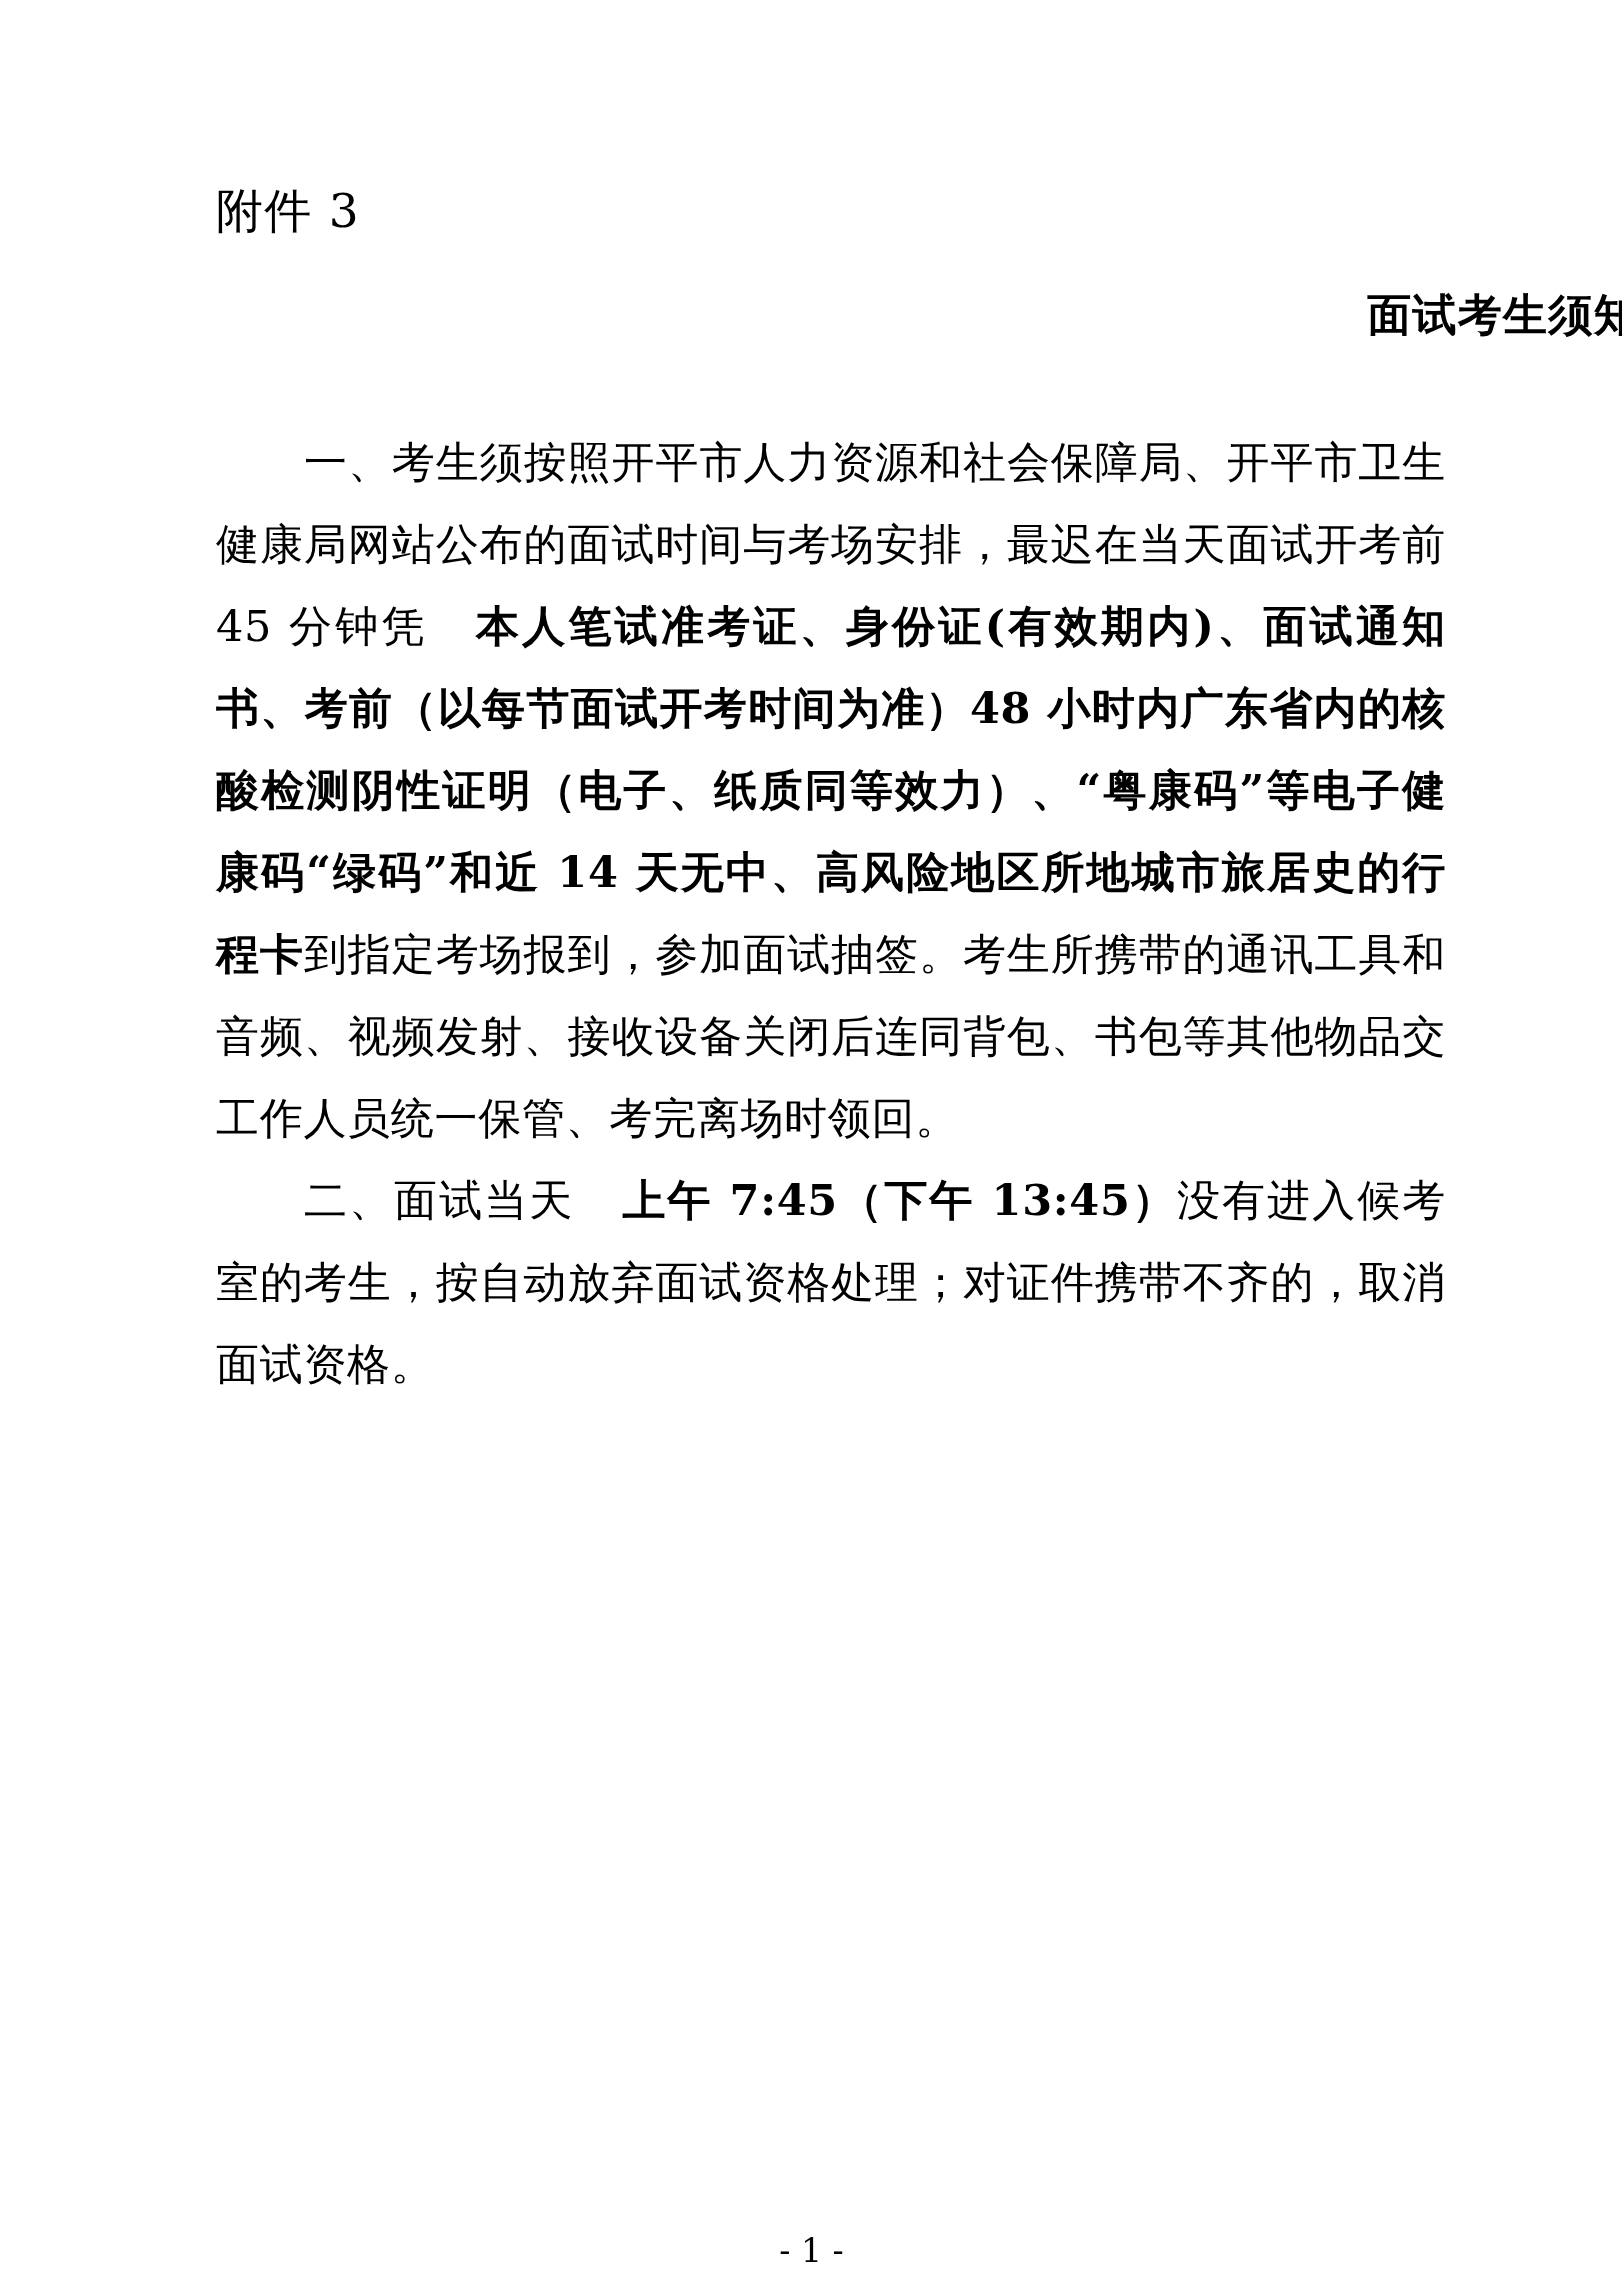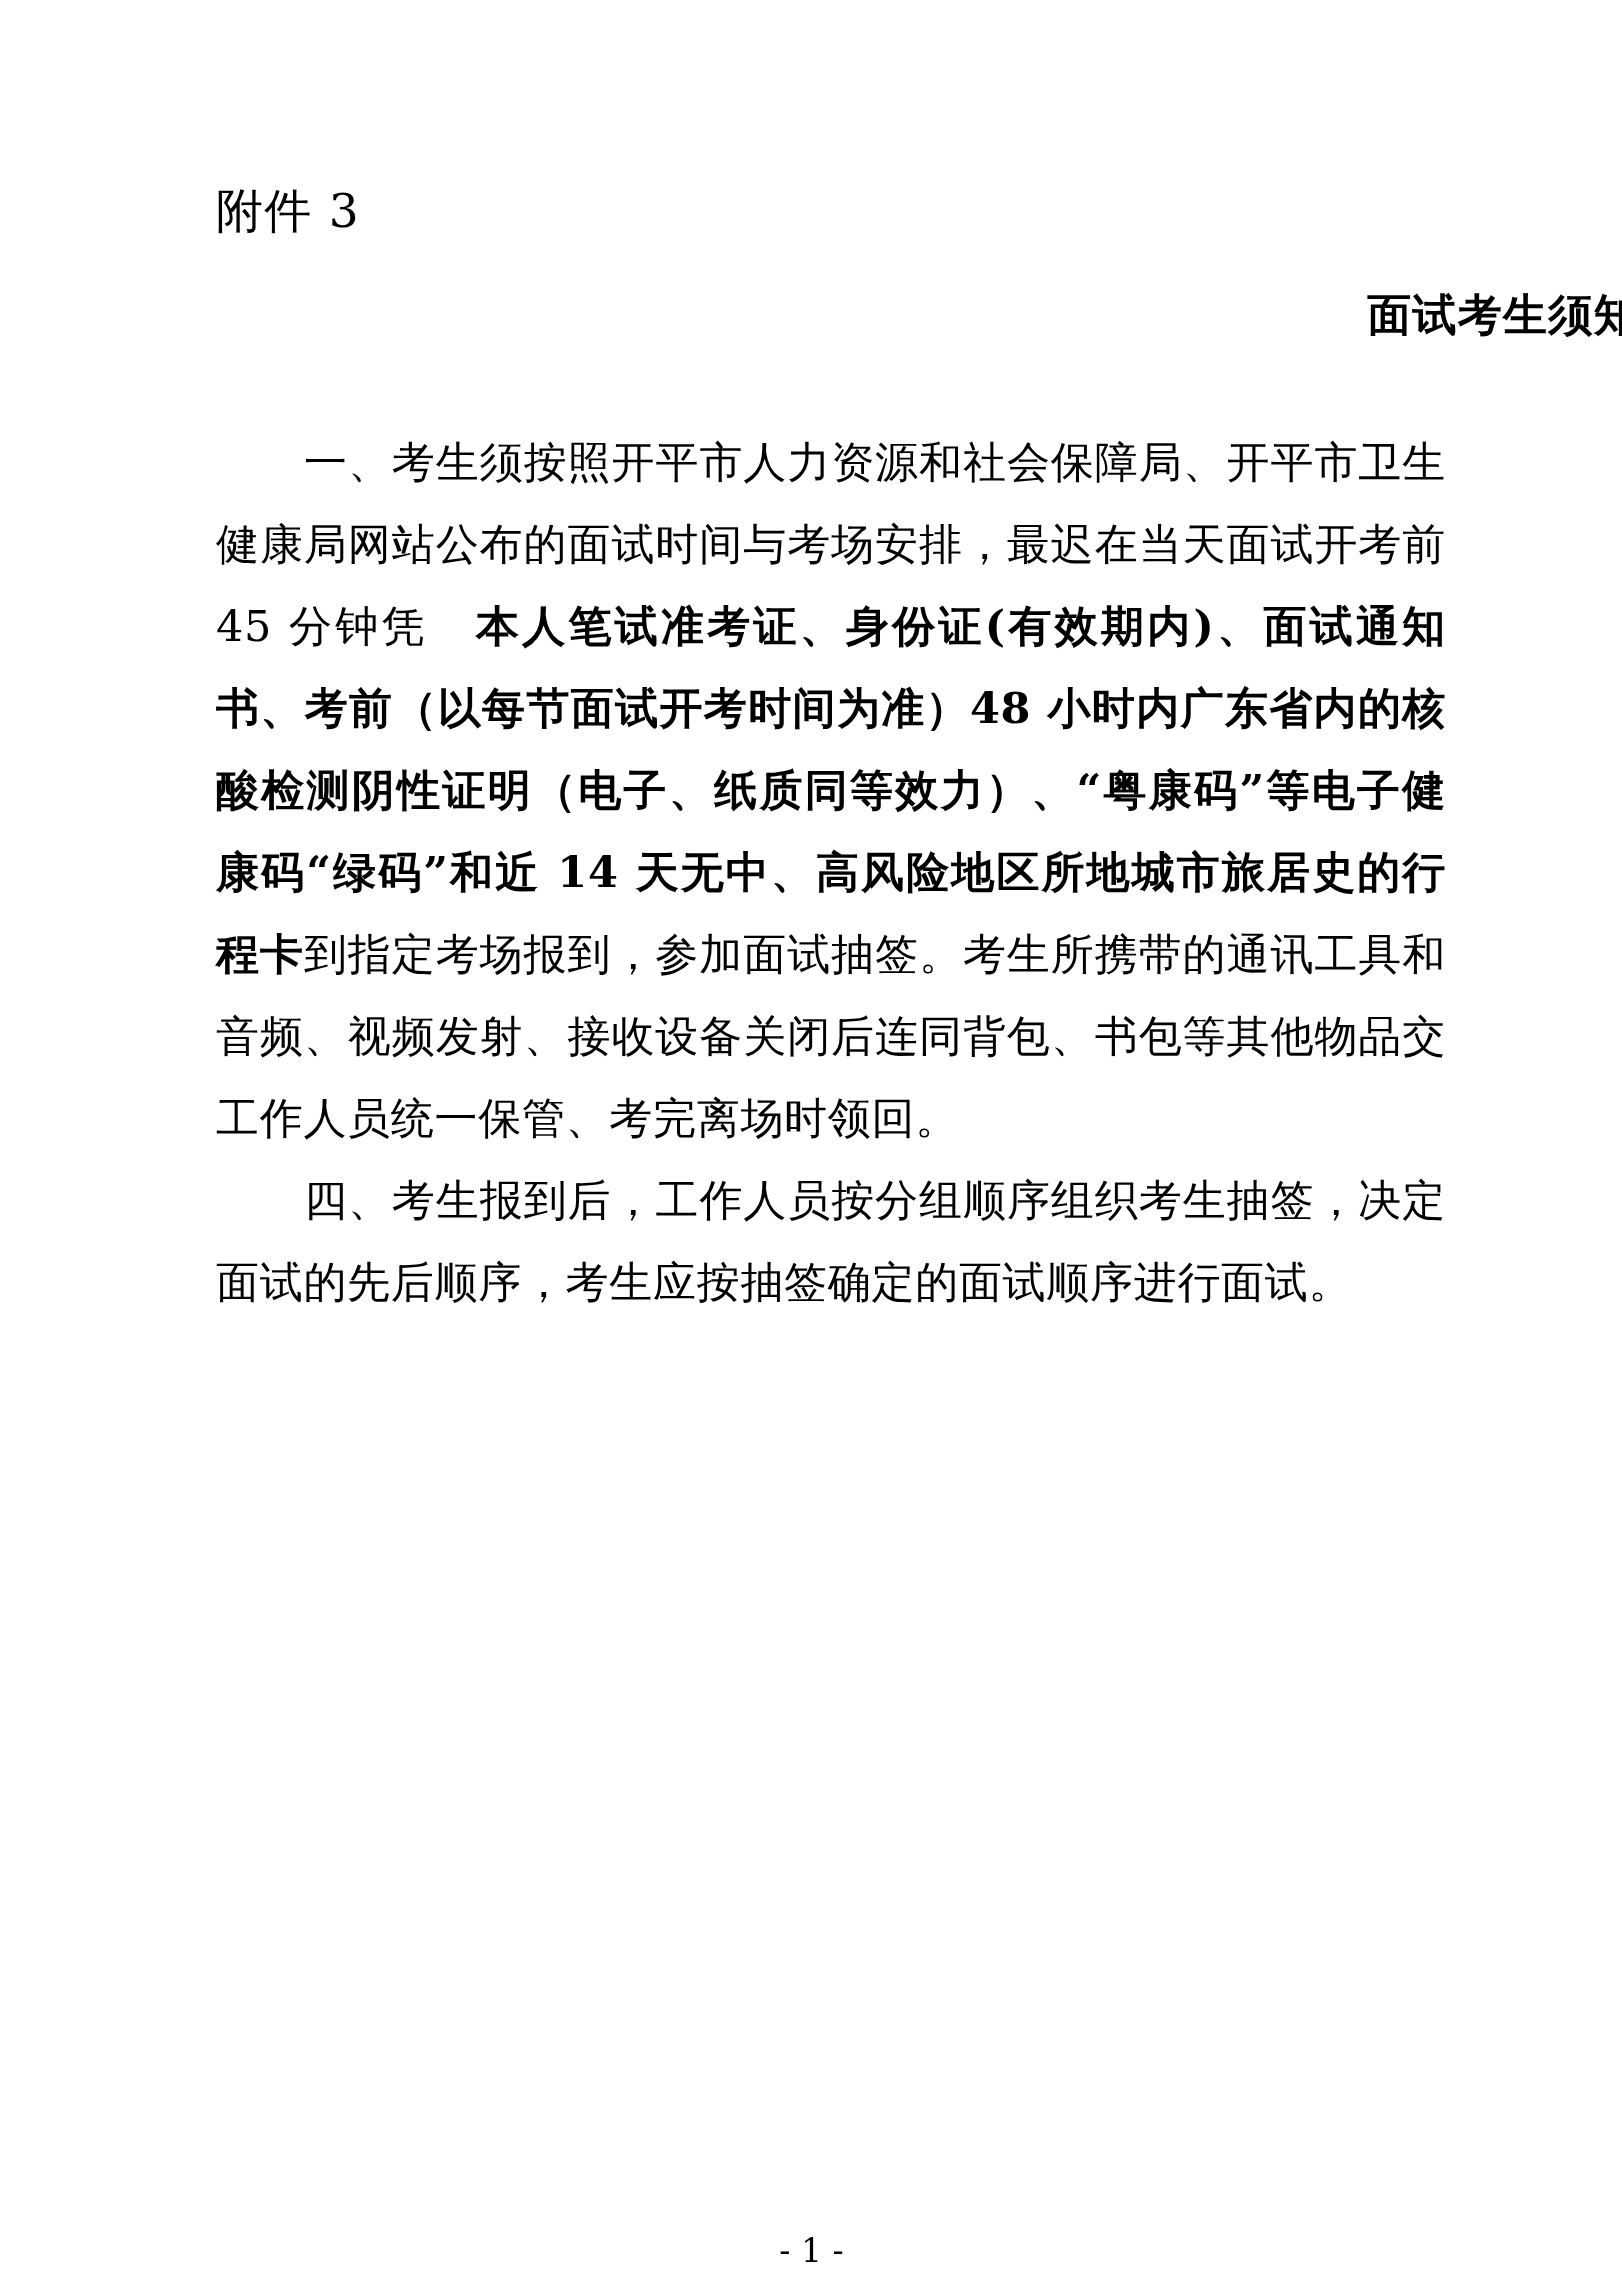--- a/index.html
+++ b/index.html
@@ -71,18 +71,18 @@
 </head>
 <body>
 
 <div class="page">
   <div class="attachment-label">附件 3</div>
 
   <h1 class="doc-title">面试考生须知</h1>
 
   <div class="doc-body" id="doc-body">
       <p class="para"><span class="run-regular">一、考生须按照开平市人力资源和社会保障局、开平市卫生健康局网站公布的面试时间与考场安排，最迟在当天面试开考前 45 分钟凭</span><span class="run-bold">本人笔试准考证、身份证(有效期内)、面试通知书、考前（以每节面试开考时间为准）48 小时内广东省内的核酸检测阴性证明（电子、纸质同等效力）、“粤康码”等电子健康码“绿码”和近 14 天无中、高风险地区所地城市旅居史的行程卡</span><span class="run-regular">到指定考场报到，参加面试抽签。考生所携带的通讯工具和音频、视频发射、接收设备关闭后连同背包、书包等其他物品交工作人员统一保管、考完离场时领回。</span></p>
-      <p class="para"><span class="run-regular">四、考生报到后，工作人员按分组顺序组织考生抽签，决定面试的先后顺序，考生应按抽签确定的面试顺序进行面试。</span></p>
+      <p class="para"><span class="run-regular">二、面试当天</span><span class="run-bold">上午 7:45（下午 13:45）</span><span class="run-regular">没有进入候考室的考生，按自动放弃面试资格处理；对证件携带不齐的，取消面试资格。</span></p>
     </div>
 
   <div class="page-footer">- 1 -</div>
 </div>
 
 
 </body></html>

